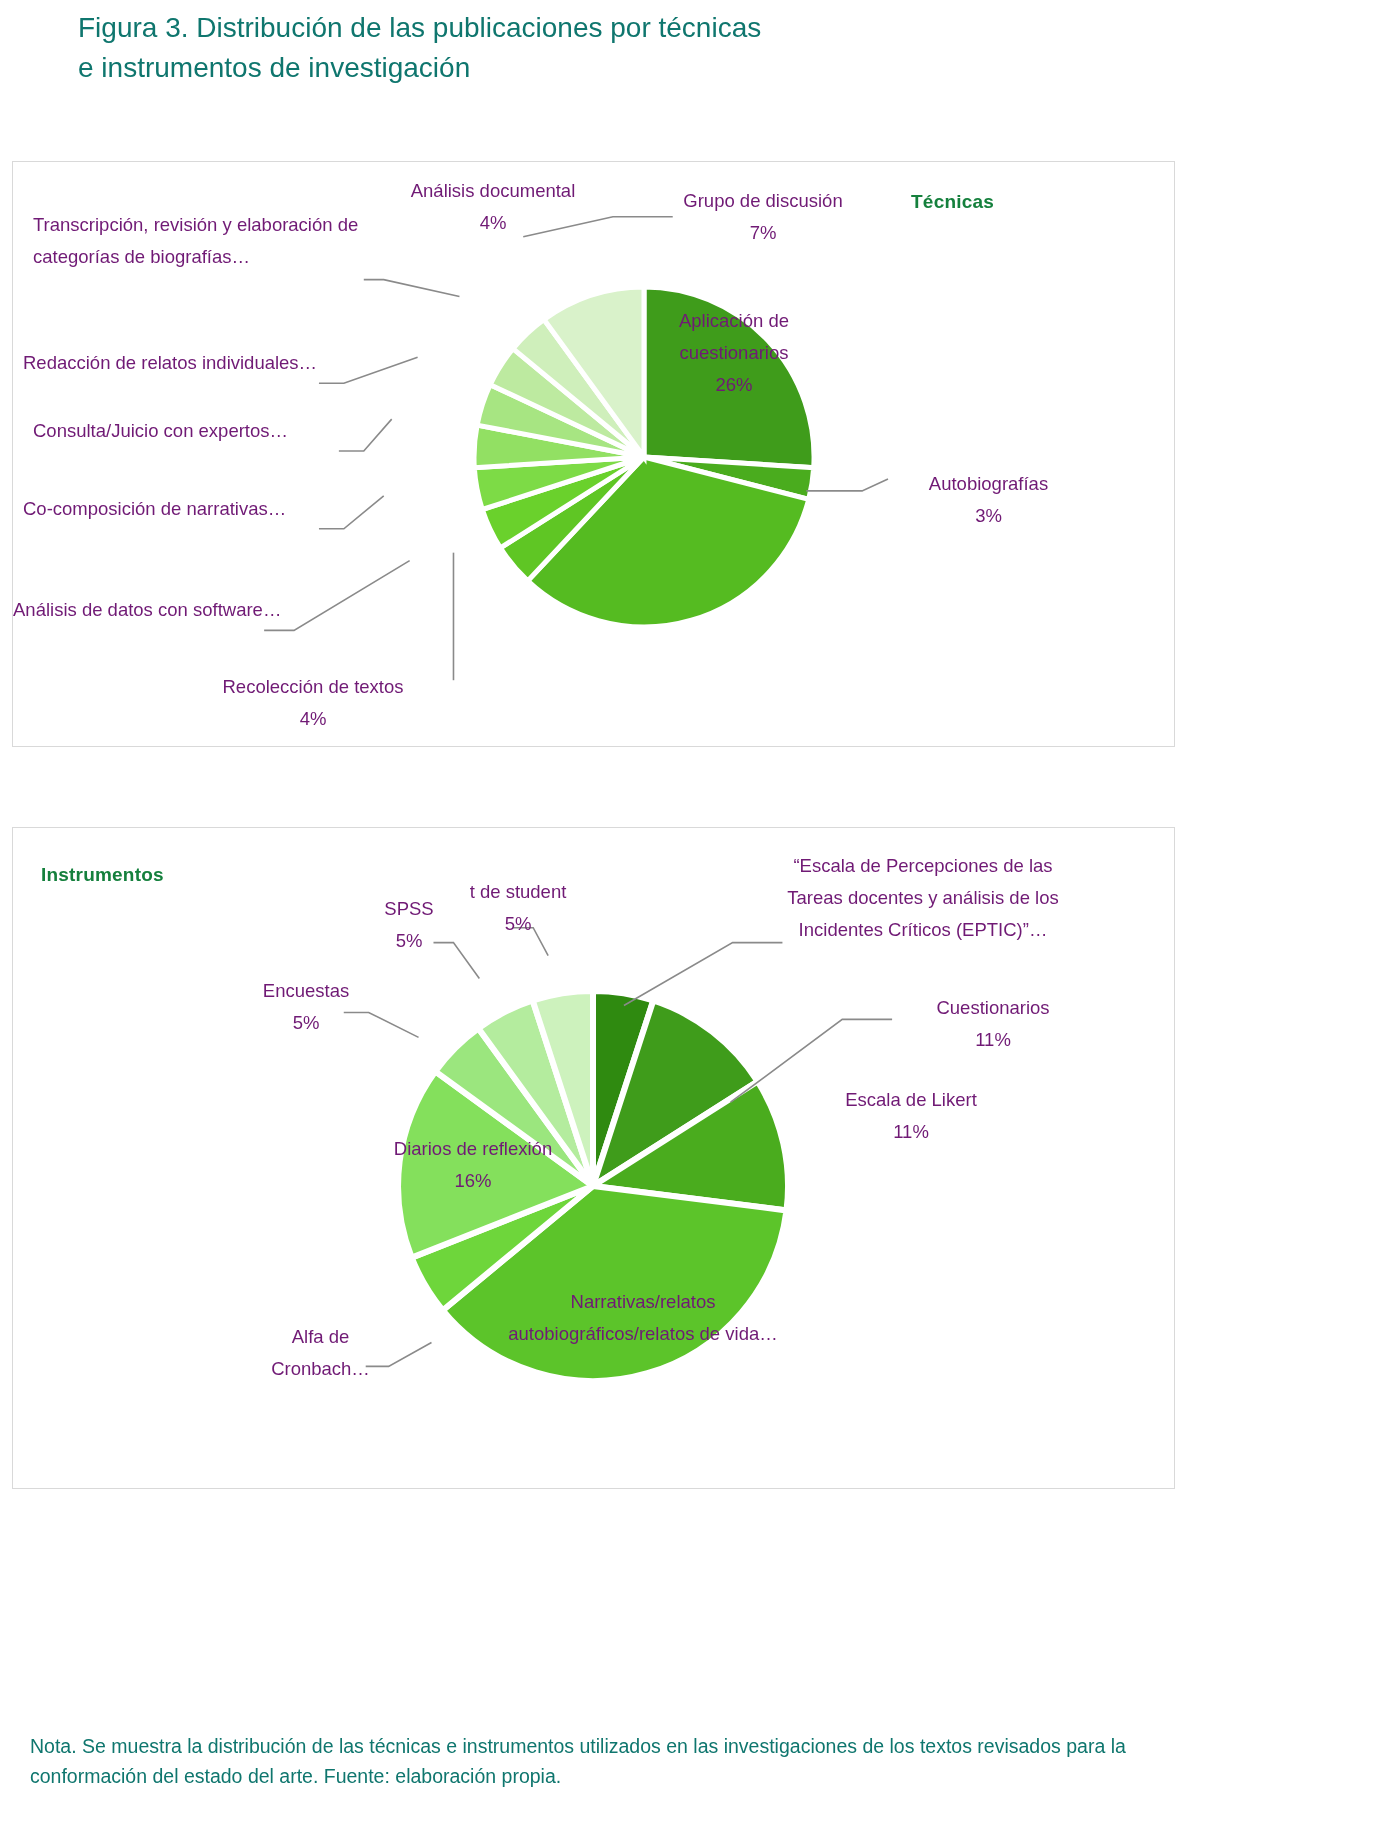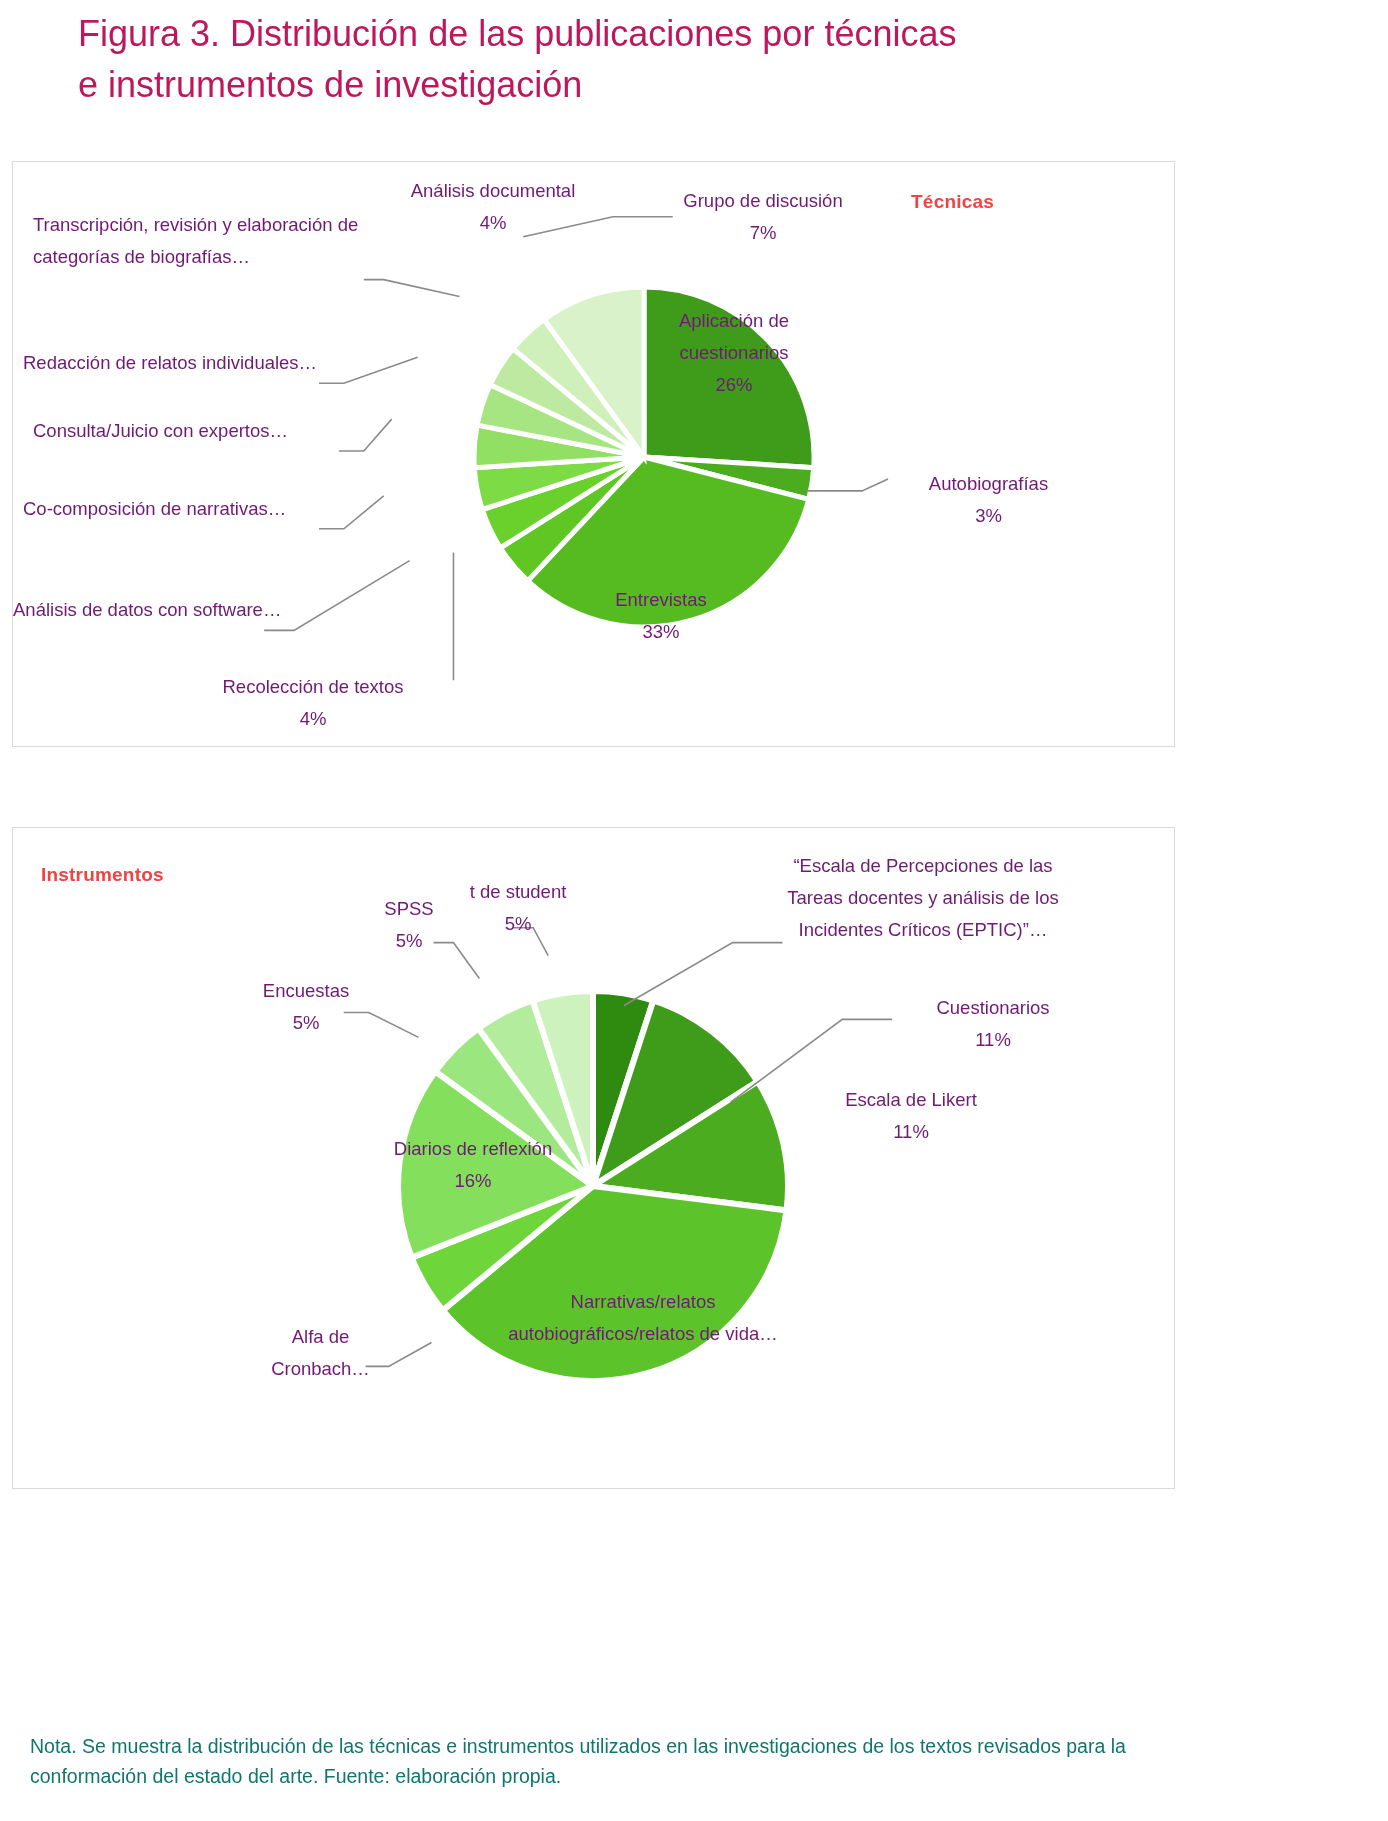--- a/index.html
+++ b/index.html
@@ -18,44 +18,44 @@
   .page {
     position: absolute;
     inset: 0;
   }
   
   .fig-title {
     position: absolute;
     left: 78px;
     top: 8px;
     width: 1000px;
-    font-size: 36px;
+    font-size: 28px;
     line-height: 1.42;
-    color: #be185d;
+    color: #0f766e;
     font-weight: 400;
   }
   .fig-title .line { display: block; white-space: pre; }
 
   
   .panel {
     position: absolute;
     left: 12px;
     width: 1163px;
     border: 1px solid #d9d9d9;
     background: #ffffff;
     box-sizing: border-box;
   }
   #panel-tecnicas { top: 161px; height: 586px; }
   #panel-instrumentos { top: 827px; height: 662px; }
 
   .panel-title {
     position: absolute;
     font-size: 19px;
     font-weight: bold;
-    color: #ef4444;
+    color: #15803d;
     letter-spacing: .2px;
   }
   #title-tecnicas { right: 180px; top: 29px; }
   #title-instrumentos { left: 28px; top: 36px; }
 
   svg.pie { position: absolute; left: 0; top: 0; overflow: visible; }
 
   
   .lbl {
     position: absolute;
@@ -182,24 +182,20 @@
       <span>Aplicación de</span>
       <span class="pct">cuestionarios</span>
       <span class="pct">26%</span>
     </div>
 
     <div class="lbl c" style="left:873px; top:306px; width:205px;">
       <span>Autobiografías</span>
       <span class="pct">3%</span>
     </div>
 
-    <div class="lbl c" style="left:548px; top:422px; width:200px;">
-      <span>Entrevistas</span>
-      <span class="pct">33%</span>
-    </div>
   </div>
 
   <div class="panel" id="panel-instrumentos">
 
     <div class="panel-title" id="title-instrumentos">Instrumentos</div>
 
     <svg class="pie" id="pie-instrumentos" width="1163" height="662" viewBox="0 0 1163 662">
       <g transform="translate(580,358)">
 
         <path fill="#2f8a10" stroke="#ffffff" stroke-width="6" d="M 0 0 L 0.0 -195.0 A 195 195 0 0 1 60.3 -185.5 Z"></path>

